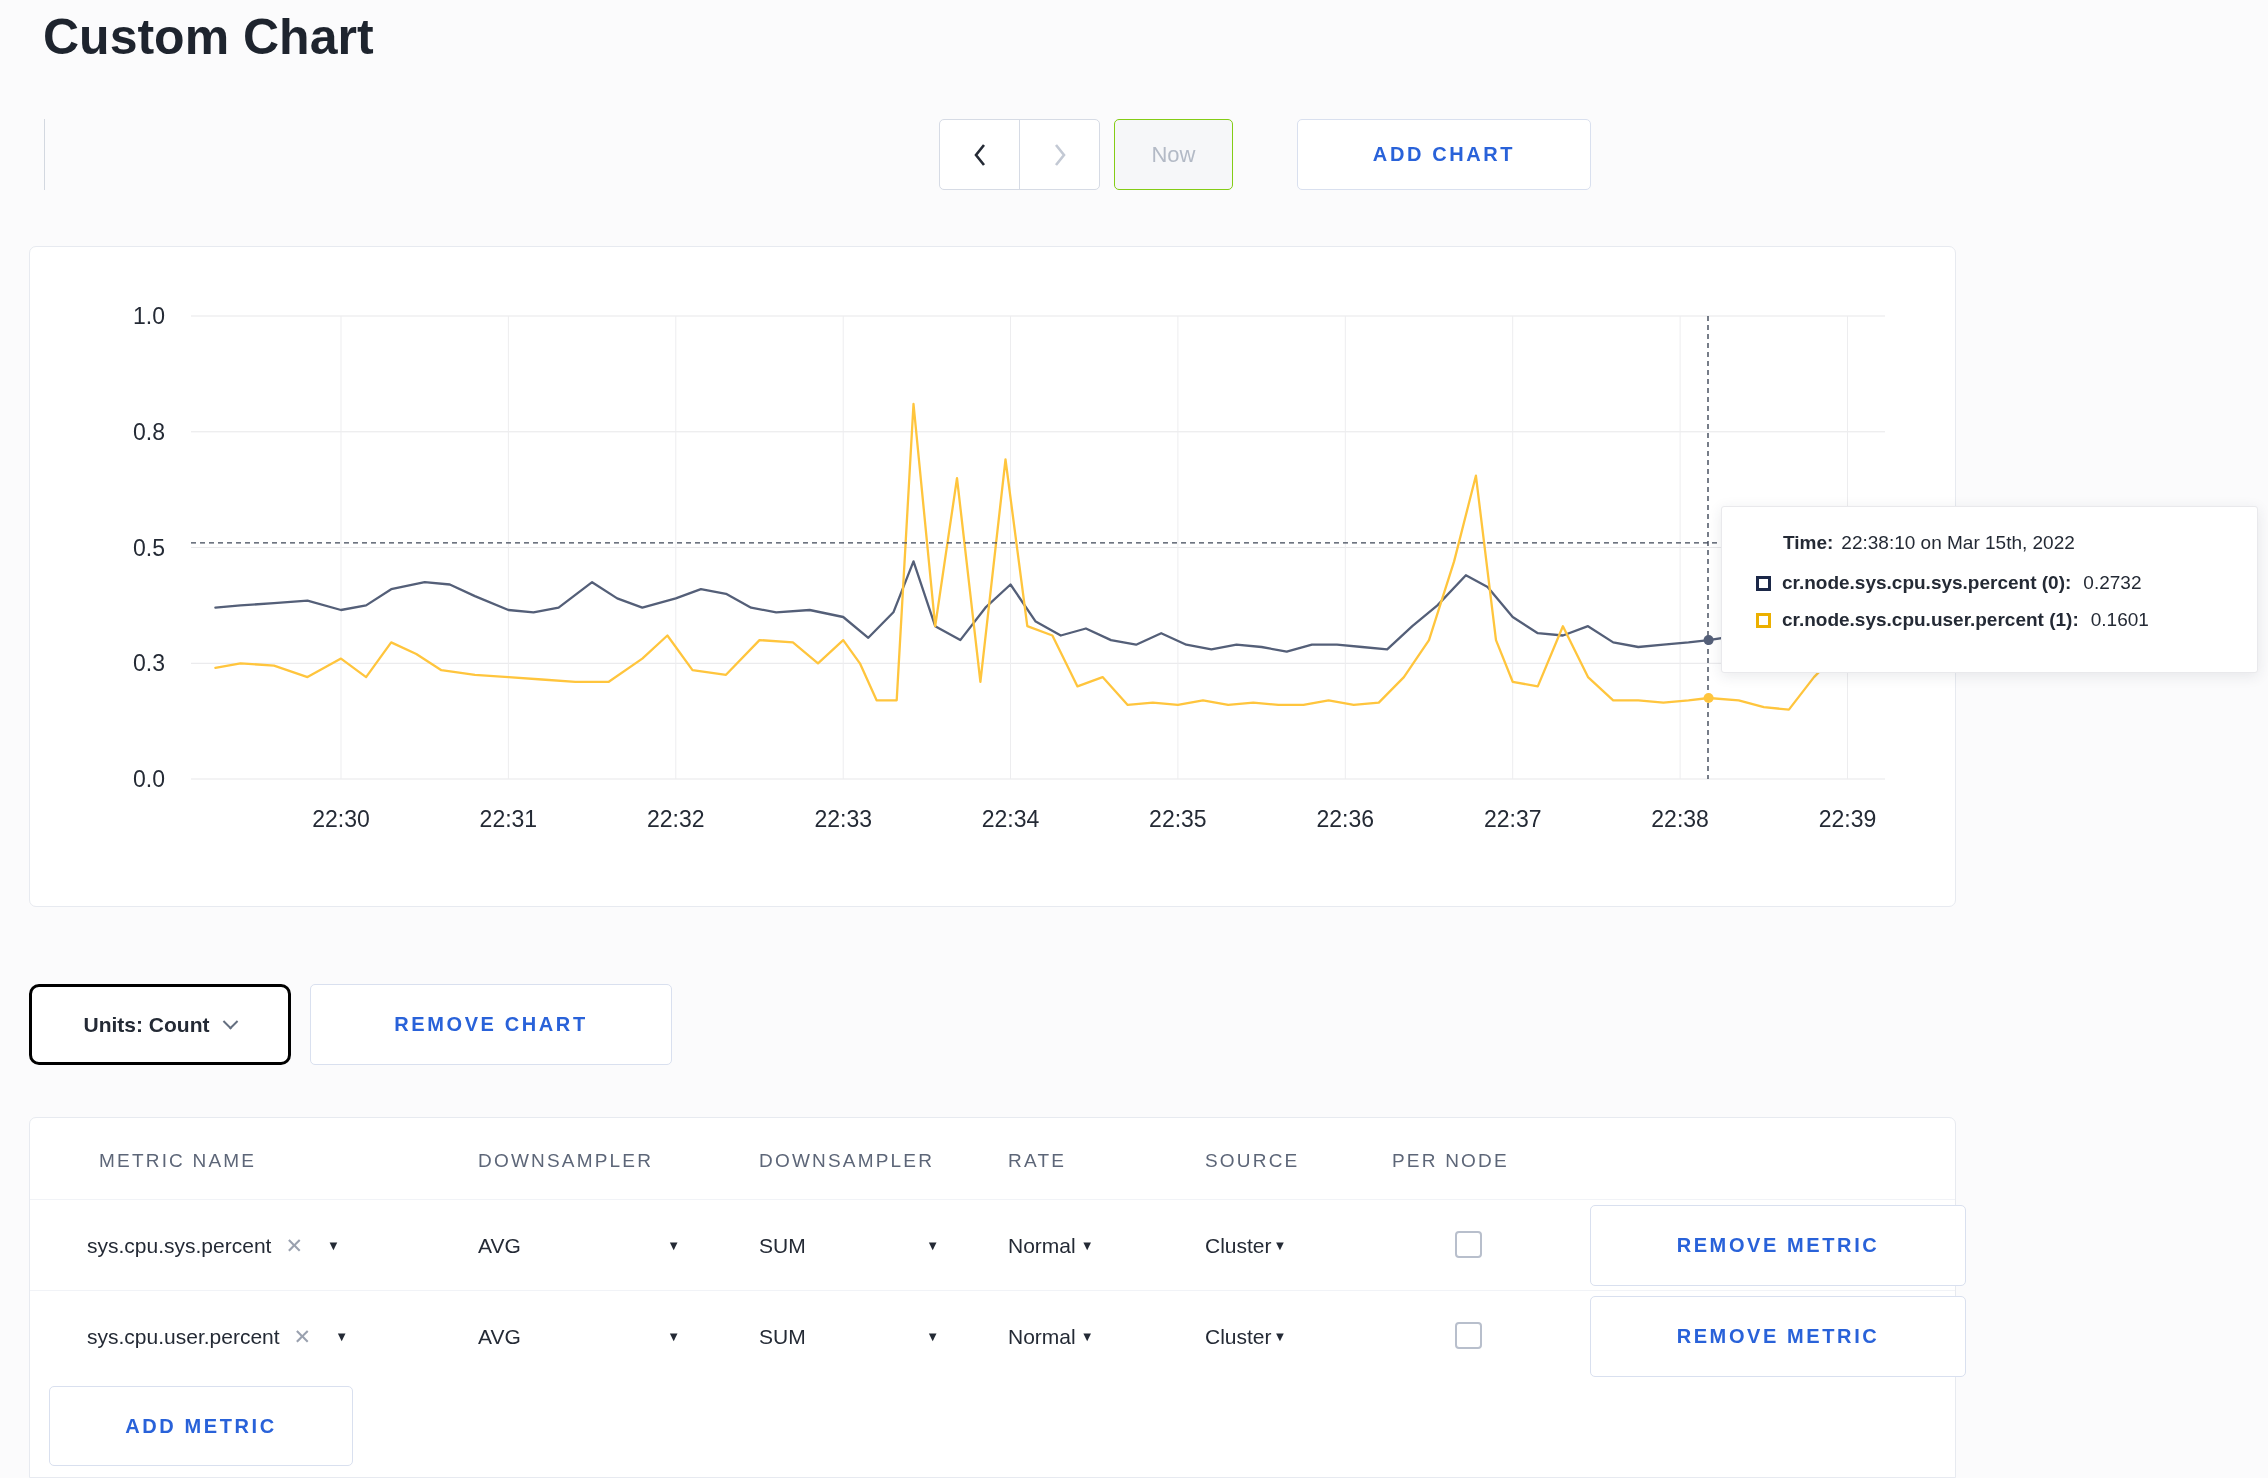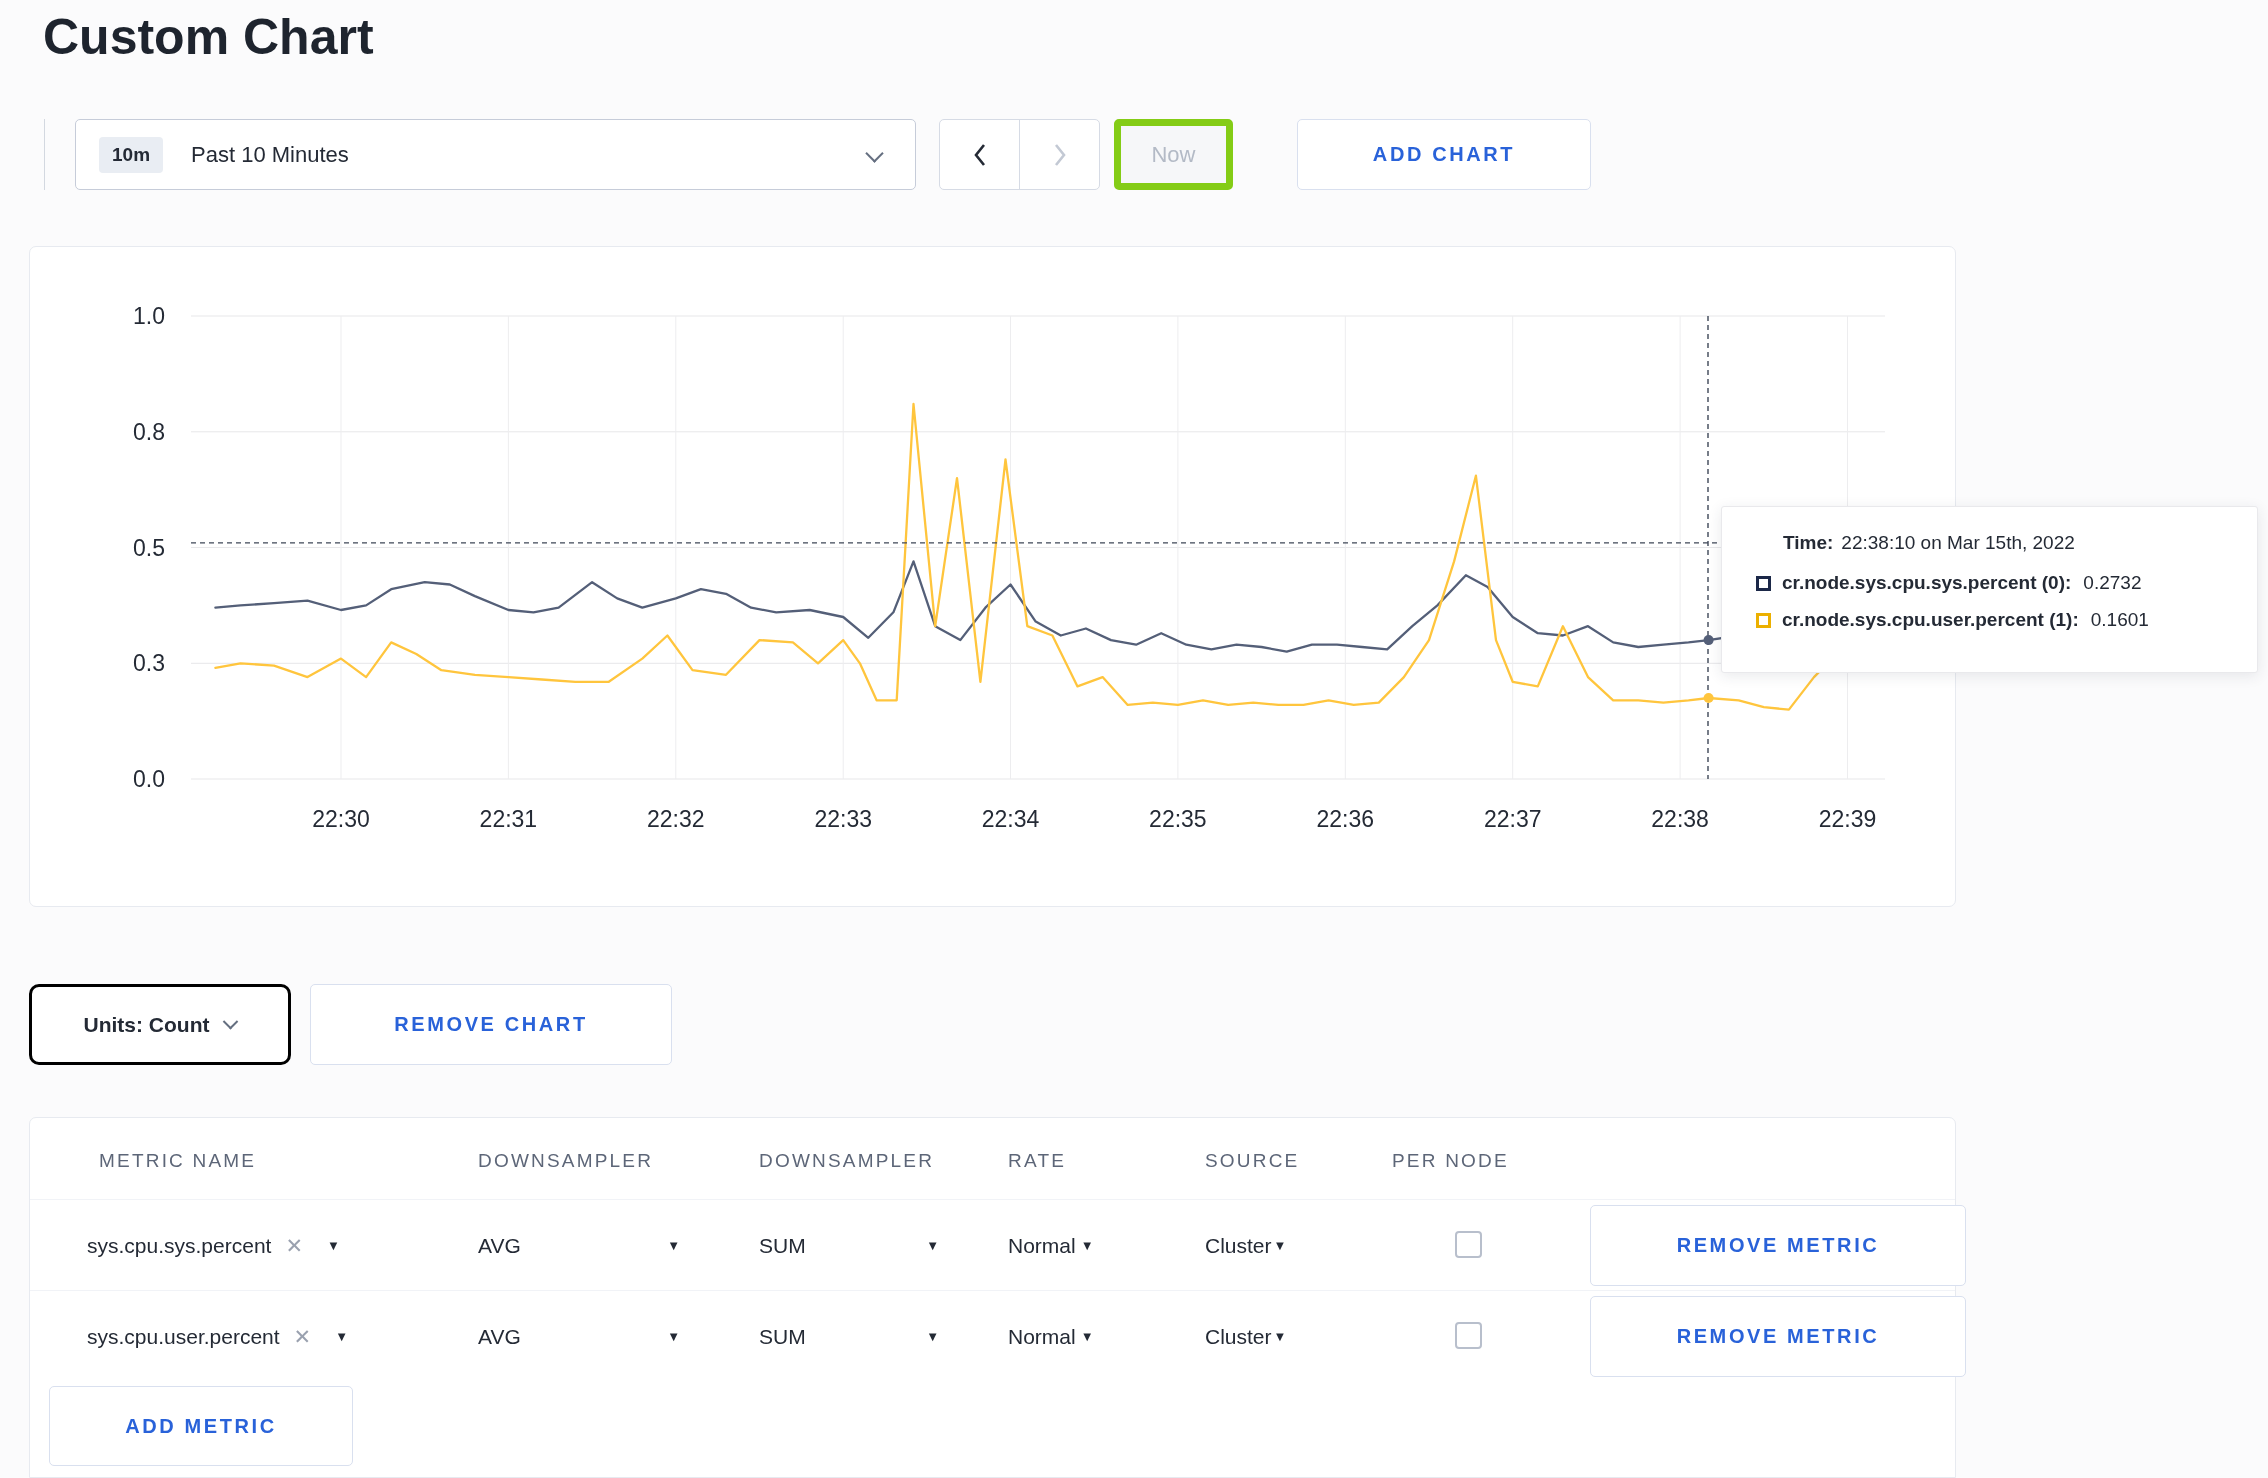--- a/index.html
+++ b/index.html
@@ -44,21 +44,21 @@
     background: #fff; border: 1px solid #d6dbe5; border-radius: 5px;
     display: flex;
   }
   .nav-half {
     flex: 1; display: flex; align-items: center; justify-content: center;
     cursor: pointer;
   }
   .nav-half + .nav-half { border-left: 1px solid #d6dbe5; }
   .btn-now {
     position: absolute; left: 1114px; top: 119px; width: 119px; height: 71px;
-    background: #f6f7f9; border: 7px solid #84cc16; border-radius: 5px;
+    background: #f6f7f9; border: 1px solid #84cc16; border-radius: 5px;
     color: #b3bac6; font-size: 22px;
     display: flex; align-items: center; justify-content: center; cursor: pointer;
   }
   .btn-blue {
     background: #fff; border: 1px solid #d9e0ef; border-radius: 5px;
     color: #2962d9; font-size: 20px; font-weight: 600; letter-spacing: 2.6px;
     display: flex; align-items: center; justify-content: center; cursor: pointer;
   }
   .btn-add-chart { position: absolute; left: 1297px; top: 119px; width: 294px; height: 71px; }
   
@@ -126,25 +126,20 @@
 </style>
 </head>
 <body>
 
 <div class="page">
 
   <div class="page-title">Custom Chart</div>
 
   <div class="toolbar-rule"></div>
 
-  <div class="time-select">
-    <span class="time-badge">10m</span>
-    <span class="time-label">Past 10 Minutes</span>
-    <span class="chev-down"></span>
-  </div>
 
   <div class="nav-group">
     <div class="nav-half">
       <svg width="18" height="28" viewBox="0 0 18 28">
         <polyline points="13,4 5,14 13,24" fill="none" stroke="#242a35" stroke-width="2.6"></polyline>
       </svg>
     </div>
     <div class="nav-half">
       <svg width="18" height="28" viewBox="0 0 18 28">
         <polyline points="5,4 13,14 5,24" fill="none" stroke="#c3c9d4" stroke-width="2.6"></polyline>

